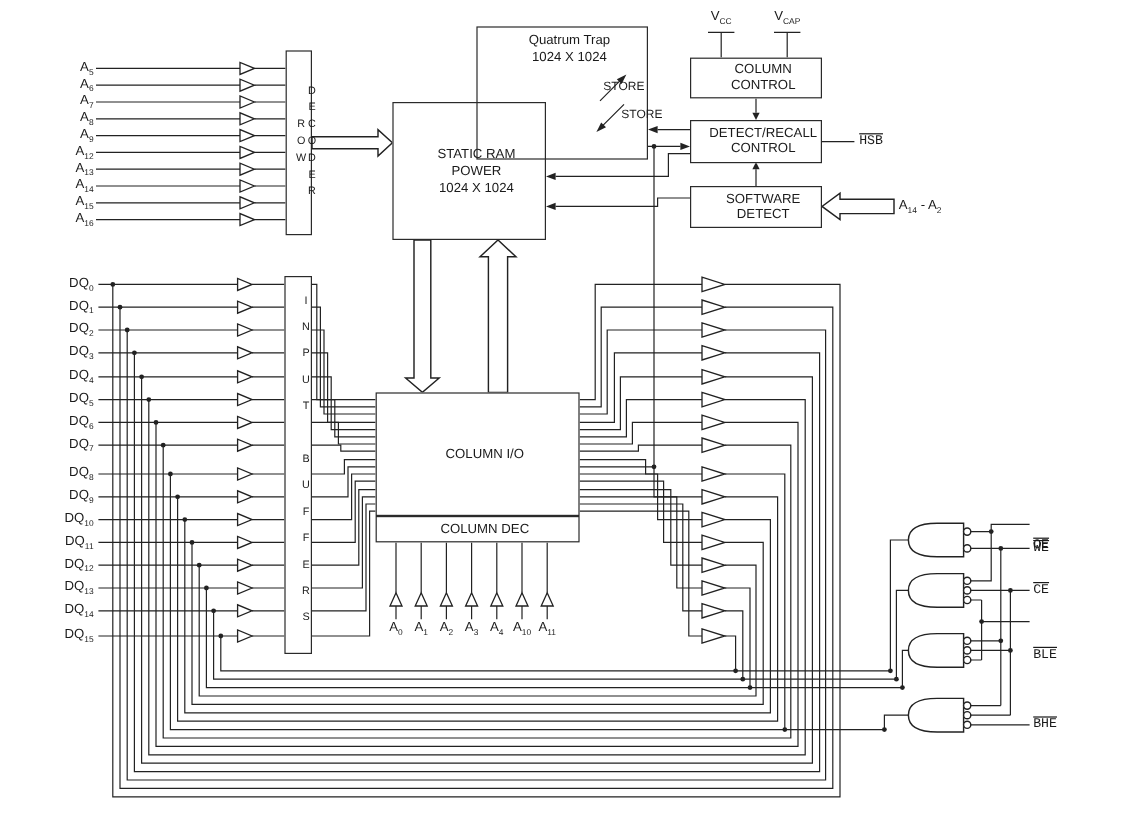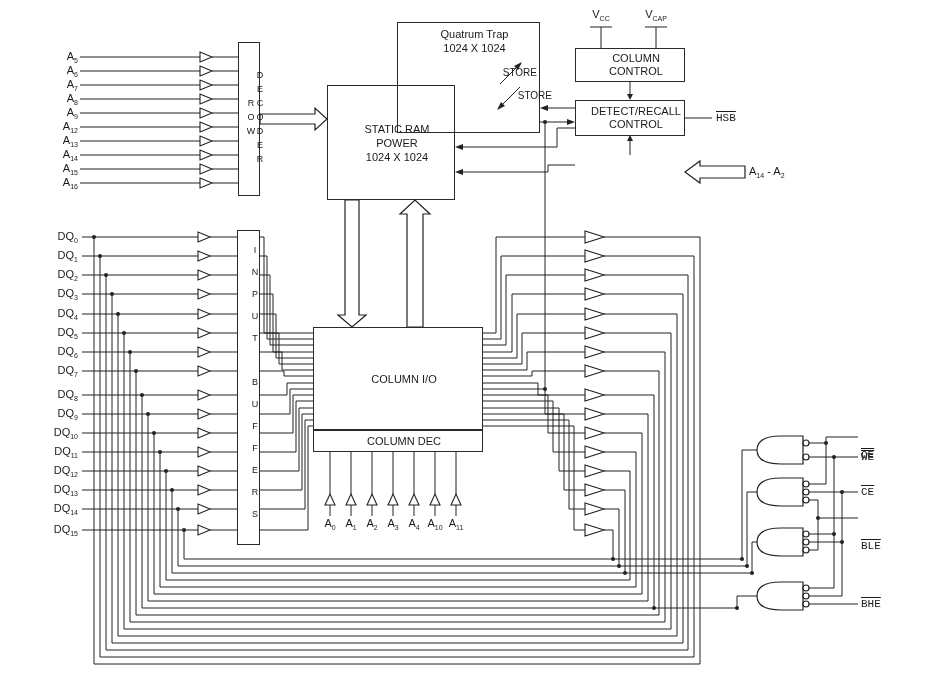--- a/index.html
+++ b/index.html
@@ -265,20 +265,24 @@
 <div class="box" style="left:575px;top:48px;width:110px;height:34px;line-height:13px;">
   <div>COLUMN</div>
   <div>CONTROL</div>
 </div>
 
 <div class="box" style="left:575px;top:100px;width:110px;height:36px;line-height:13px;">
   <div>DETECT/RECALL</div>
   <div>CONTROL</div>
 </div>
 
+<div class="box" style="left:575px;top:155px;width:110px;height:35px;line-height:13px;">
+  <div>SOFTWARE</div>
+  <div>DETECT</div>
+</div>
 
 <div class="box" style="left:313px;top:430px;width:170px;height:22px;">
   <div>COLUMN DEC</div>
 </div>
 
 <div class="box" style="left:313px;top:327px;width:170px;height:103px;">
   <div>COLUMN I/O</div>
 </div>
 
 <div class="pin al" style="top:49px"><span>A</span><sub>5</sub></div>

